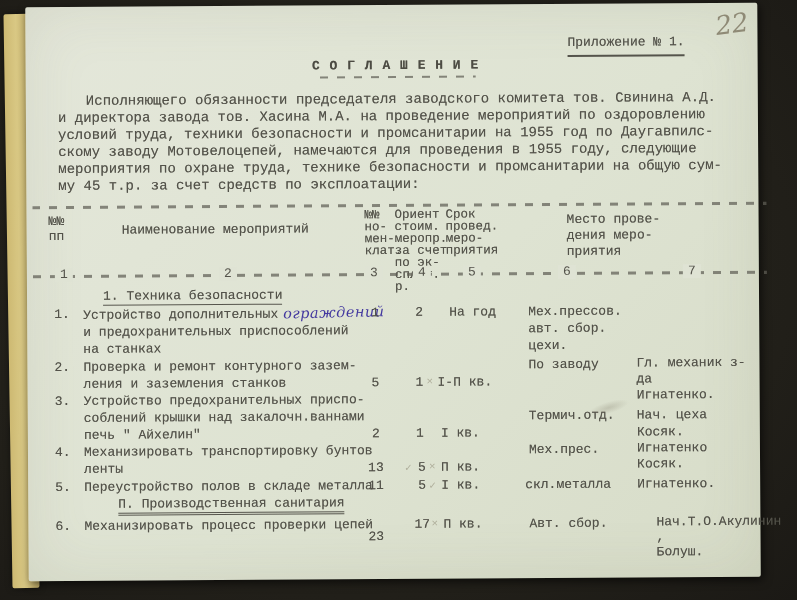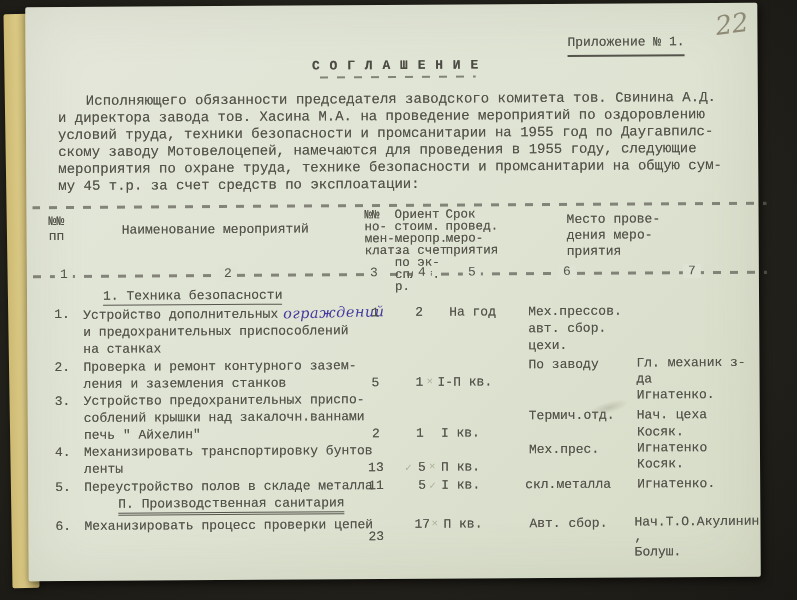--- a/index.html
+++ b/index.html
@@ -158,17 +158,17 @@
       <span class="sec2">П. Производственная санитария</span>
     </div>
 
     <div class="abs t" style="left:27px;top:511px;">6.</div>
     <div class="abs t" style="left:56px;top:511px;">Механизировать процесс проверки цепей</div>
     <div class="abs t" style="left:340px;top:511px;margin-top:12px;">23</div>
     <div class="abs t" style="left:386px;top:511px;">17</div>
     <span class="abs mark" style="left:403px;top:513px;">×</span>
     <div class="abs t" style="left:415px;top:511px;">П кв.</div>
     <div class="abs t" style="left:501px;top:511px;">Авт. сбор.</div>
-    <div class="abs t pre lh15" style="left:606px;top:511px;">Нач.Т.О.Акулинин ,
+    <div class="abs t pre lh15" style="left:628px;top:511px;">Нач.Т.О.Акулинин ,
 Болуш.</div>
 
   </div>
 </div>
 
 </body></html>

